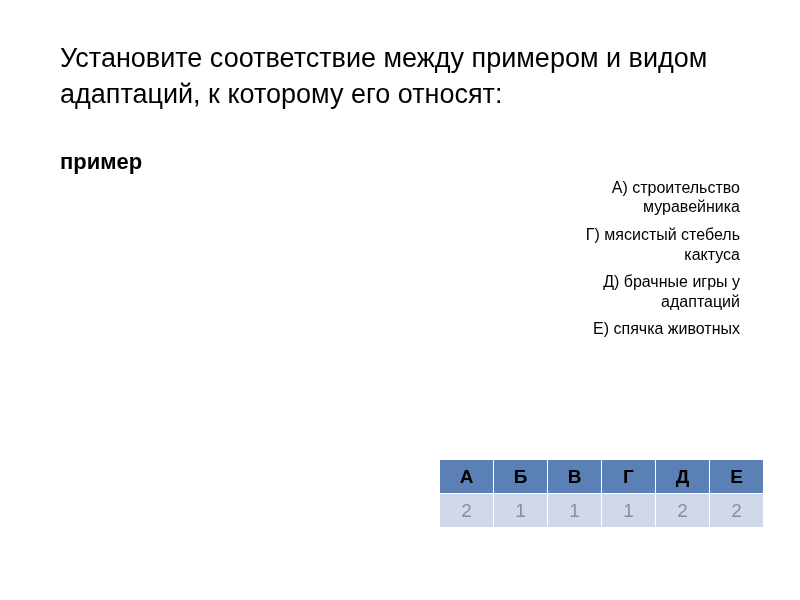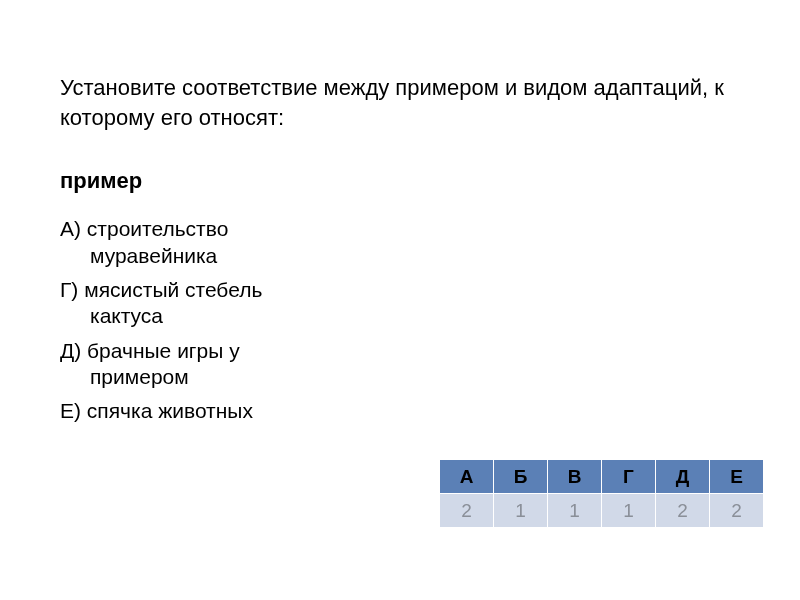--- a/index.html
+++ b/index.html
@@ -6,41 +6,41 @@
   body {
     width: 800px;
     height: 600px;
     background: #ffffff;
     font-family: Arial, Helvetica, sans-serif;
     color: #000;
     padding: 40px 60px 40px 60px;
     position: relative;
   }
   .instruction {
-    font-size: 22px;
+    font-size: 27px;
     line-height: 1.35;
     margin-bottom: 36px;
-    margin-top: 33px;
   }
   .columns {
     display: flex;
     gap: 40px;
   }
   .col {
     flex: 1;
   }
   .col-heading {
     font-size: 22px;
     font-weight: bold;
-    margin-bottom: 21px;
+    margin-bottom: 2px;
   }
   .item {
-    font-size: 21px;
+    font-size: 16px;
     line-height: 1.35;
     margin-bottom: 6px;
+    text-align: right;
   }
   .item .marker {
     display: inline;
   }
   .item .hanging {
     display: block;
     padding-left: 30px;
     margin-top: -2px;
   }
   .answer-table {
@@ -87,21 +87,21 @@
 
     <div class="item">
       <span class="marker">Г)</span>
       <span> мясистый стебель</span>
       <span class="hanging">кактуса</span>
     </div>
 
     <div class="item">
       <span class="marker">Д)</span>
       <span> брачные игры у</span>
-      <span class="hanging">примером</span>
+      <span class="hanging">адаптаций</span>
     </div>
 
     <div class="item">
       <span class="marker">Е)</span>
       <span> спячка животных</span>
     </div>
   </div>
 
 
 </div>

